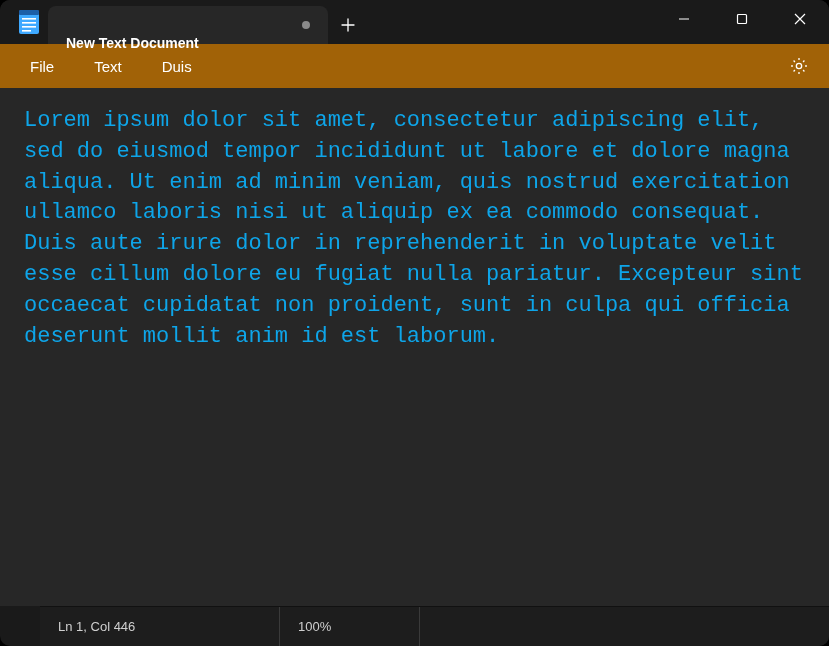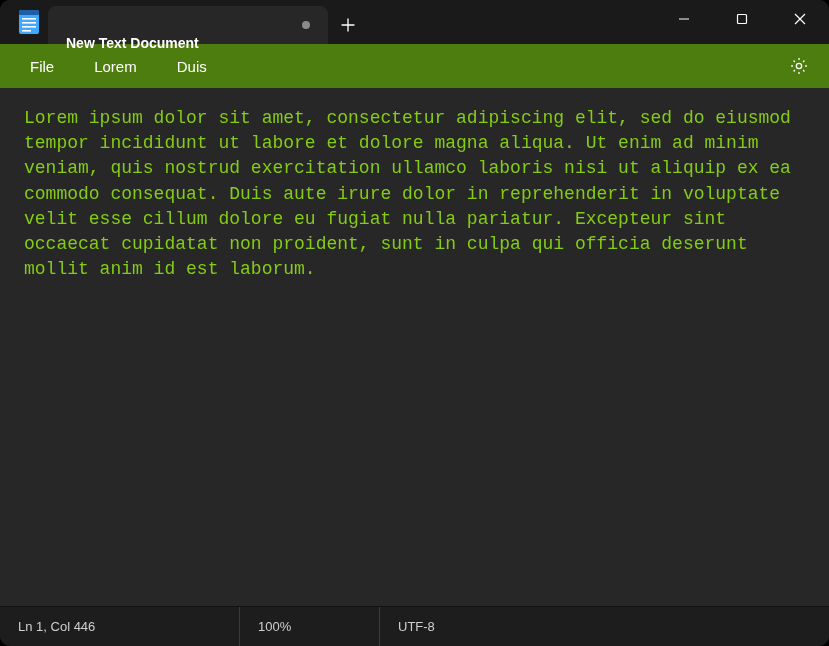--- a/index.html
+++ b/index.html
@@ -87,21 +87,21 @@
       justify-content: center;
       color: #fff;
       cursor: pointer;
     }
     .win-btn svg {
       width: 12px;
       height: 12px;
     }
     .menubar {
       height: 44px;
-      background: #4d7c0f;
+      background: #a16207;
       display: flex;
       align-items: center;
       padding: 0 10px;
     }
     .menu-item {
       color: #fff;
       font-size: 15px;
       padding: 6px 20px;
       cursor: pointer;
       border-radius: 4px;
@@ -115,35 +115,36 @@
       align-items: center;
     }
     .editor {
       flex: 1;
       background: #272727;
       padding: 18px 24px;
       overflow: auto;
     }
     .editor-text {
       font-family: "Consolas", "Courier New", monospace;
-      font-size: 18px;
+      font-size: 22px;
       line-height: 1.4;
-      color: #84cc16;
+      color: #0ea5e9;
       white-space: pre-wrap;
       word-wrap: break-word;
       outline: none;
     }
     .statusbar {
       height: 40px;
       background: #1d1d1d;
       display: flex;
       align-items: center;
       color: #cfcfcf;
       font-size: 13px;
       border-top: 1px solid #111;
+      margin-left: 40px;
     }
     .status-cell {
       padding: 0 18px;
       height: 100%;
       display: flex;
       align-items: center;
       border-right: 1px solid #3a3a3a;
     }
     .status-cell:first-child {
       min-width: 240px;
@@ -192,33 +193,32 @@
       <div class="win-btn">
         <svg viewBox="0 0 12 12">
             <path d="M1 1l10 10M11 1L1 11" stroke="#fff" stroke-width="1.2"></path>
           </svg>
       </div>
     </div>
   </div>
 
   <div class="menubar">
     <div class="menu-item">File</div>
-    <div class="menu-item">Lorem</div>
+    <div class="menu-item">Text</div>
     <div class="menu-item">Duis</div>
     <div class="settings-btn">
       <svg width="20" height="20" viewBox="0 0 24 24" fill="none" stroke="#fff" stroke-width="1.6">
         <circle cx="12" cy="12" r="3.2"></circle>
         <path d="M12 2.5v2.2M12 19.3v2.2M21.5 12h-2.2M4.7 12H2.5M18.5 5.5l-1.6 1.6M7.1 16.9l-1.6 1.6M18.5 18.5l-1.6-1.6M7.1 7.1L5.5 5.5"></path>
       </svg>
     </div>
   </div>
 
   <div class="editor">
     <div class="editor-text" contenteditable="true" style="">Lorem ipsum dolor sit amet, consectetur adipiscing elit, sed do eiusmod tempor incididunt ut labore et dolore magna aliqua. Ut enim ad minim veniam, quis nostrud exercitation ullamco laboris nisi ut aliquip ex ea commodo consequat. Duis aute irure dolor in reprehenderit in voluptate velit esse cillum dolore eu fugiat nulla pariatur. Excepteur sint occaecat cupidatat non proident, sunt in culpa qui officia deserunt mollit anim id est laborum.</div>
   </div>
 
   <div class="statusbar">
     <div class="status-cell">Ln 1, Col 446</div>
     <div class="status-cell zoom">100%</div>
-    <div class="status-cell enc">UTF-8</div>
   </div>
 
 </div>
 
 </body></html>

